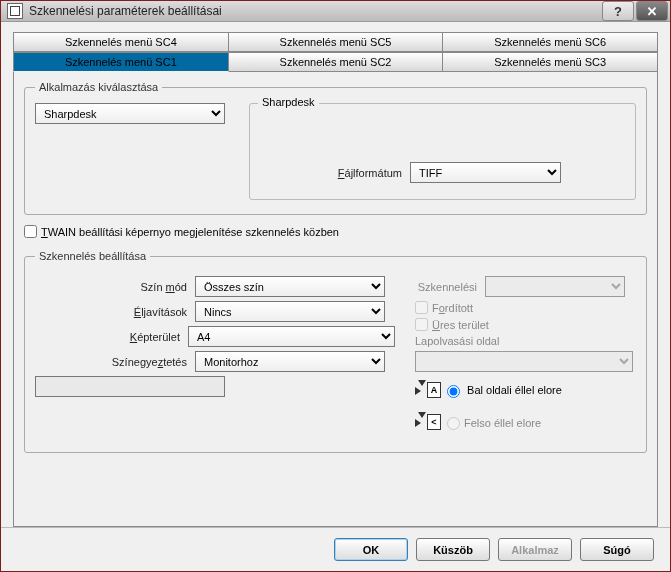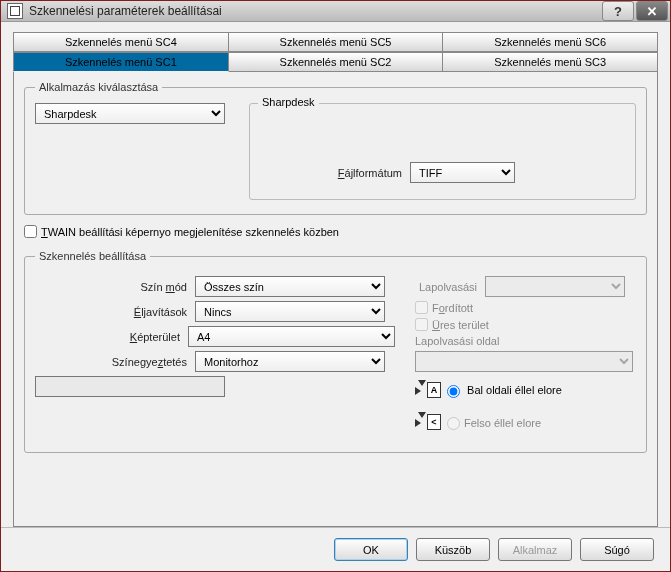--- a/index.html
+++ b/index.html
@@ -183,20 +183,21 @@
   border-top: 1px solid #bbb;
 }
 .button {
   min-width: 74px;
   height: 23px;
   background: linear-gradient(to bottom, #fff, #ddd);
   border: 1px solid #777;
   border-radius: 3px;
   font-size: 11px;
   cursor: default;
+  font-weight: bold;
 }
 .button.default {
   border: 1px solid #3c7fb1;
   box-shadow: 0 0 0 1px #a7d2f0 inset;
 }
 .button:disabled { color: #999; }
 
 .chklabel { display: inline-flex; align-items: center; }
 .chklabel.disabled { color: #888; }
 .u { text-decoration: underline; }
@@ -237,21 +238,21 @@
               <select style="width:190px">
                 <option>Sharpdesk</option>
               </select>
             </div>
             <div class="right">
               <div class="innerbox">
                 <span class="boxlabel">Sharpdesk</span>
                 <div style="height:46px"></div>
                 <div class="row">
                   <span class="lbl" style="width:150px"><span class="u">F</span><span>ájlformátum</span></span>
-                  <select style="width:105px">
+                  <select style="width:151px">
                     <option>TIFF</option>
                   </select>
                 </div>
               </div>
             </div>
           </div>
         </fieldset>
 
         <label class="chklabel">
           <input type="checkbox" style="">
@@ -277,21 +278,21 @@
               <div class="row">
                 <span class="lbl" style="width:160px">Színegye<span class="u">z</span>tetés</span>
                 <select style="width:190px"><option>Monitorhoz</option></select>
               </div>
               <div class="row">
                 <input type="text" disabled="" style="width: 190px;">
               </div>
             </div>
             <div class="col2">
               <div class="row">
-                <span class="lbl disabled" style="width:70px">Lapolvasási</span>
+                <span class="lbl disabled" style="width:70px">Szkennelési</span>
                 <select disabled="" style="width:140px"><option></option></select>
               </div>
               <div class="row">
                 <label class="chklabel disabled">
                   <input type="checkbox" disabled="" style="">
                   <span>F<span class="u">o</span>rdított</span>
                 </label>
               </div>
               <div class="row">
                 <label class="chklabel disabled">

